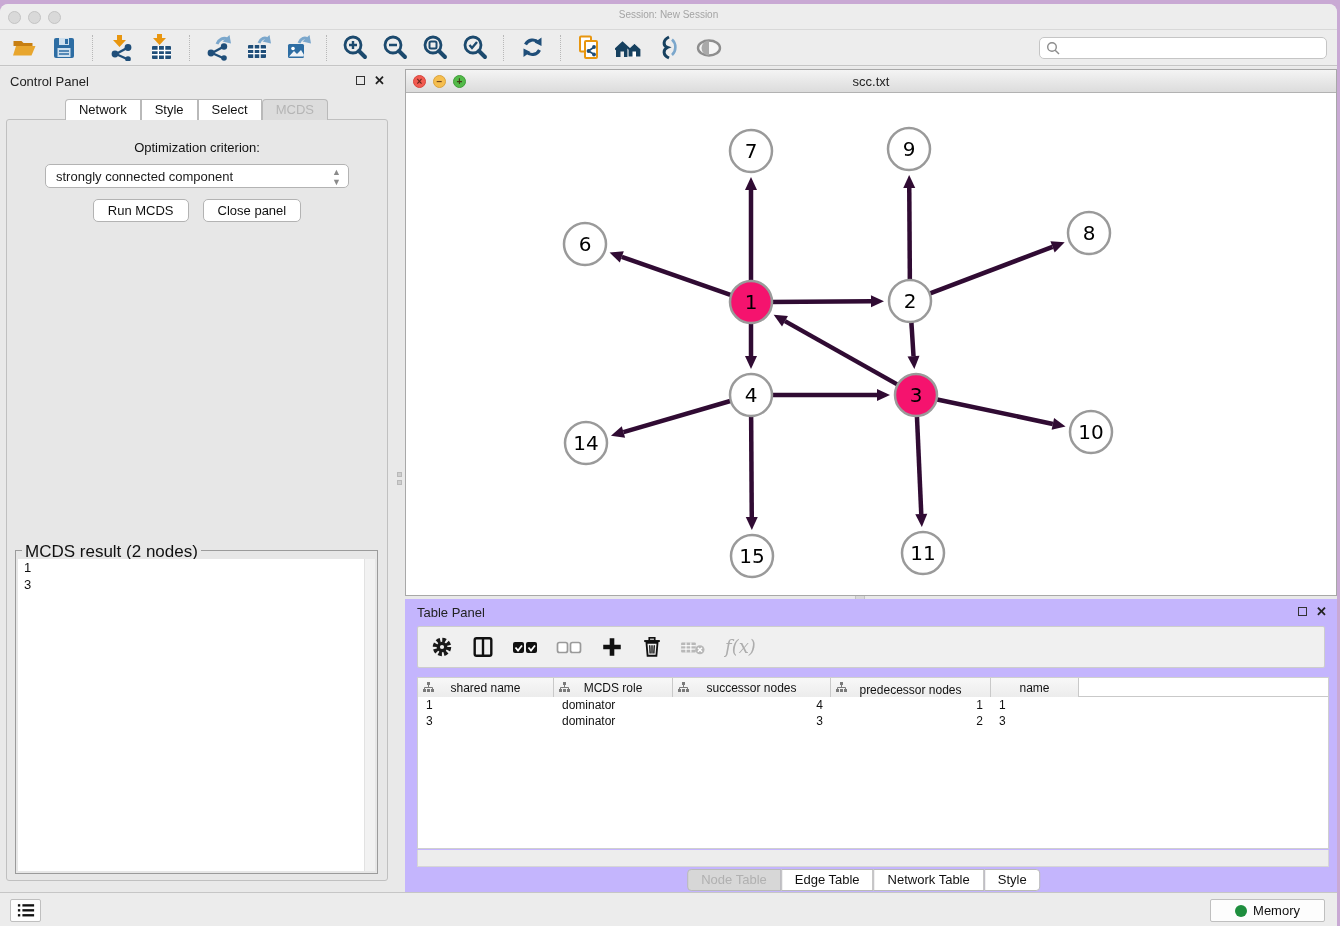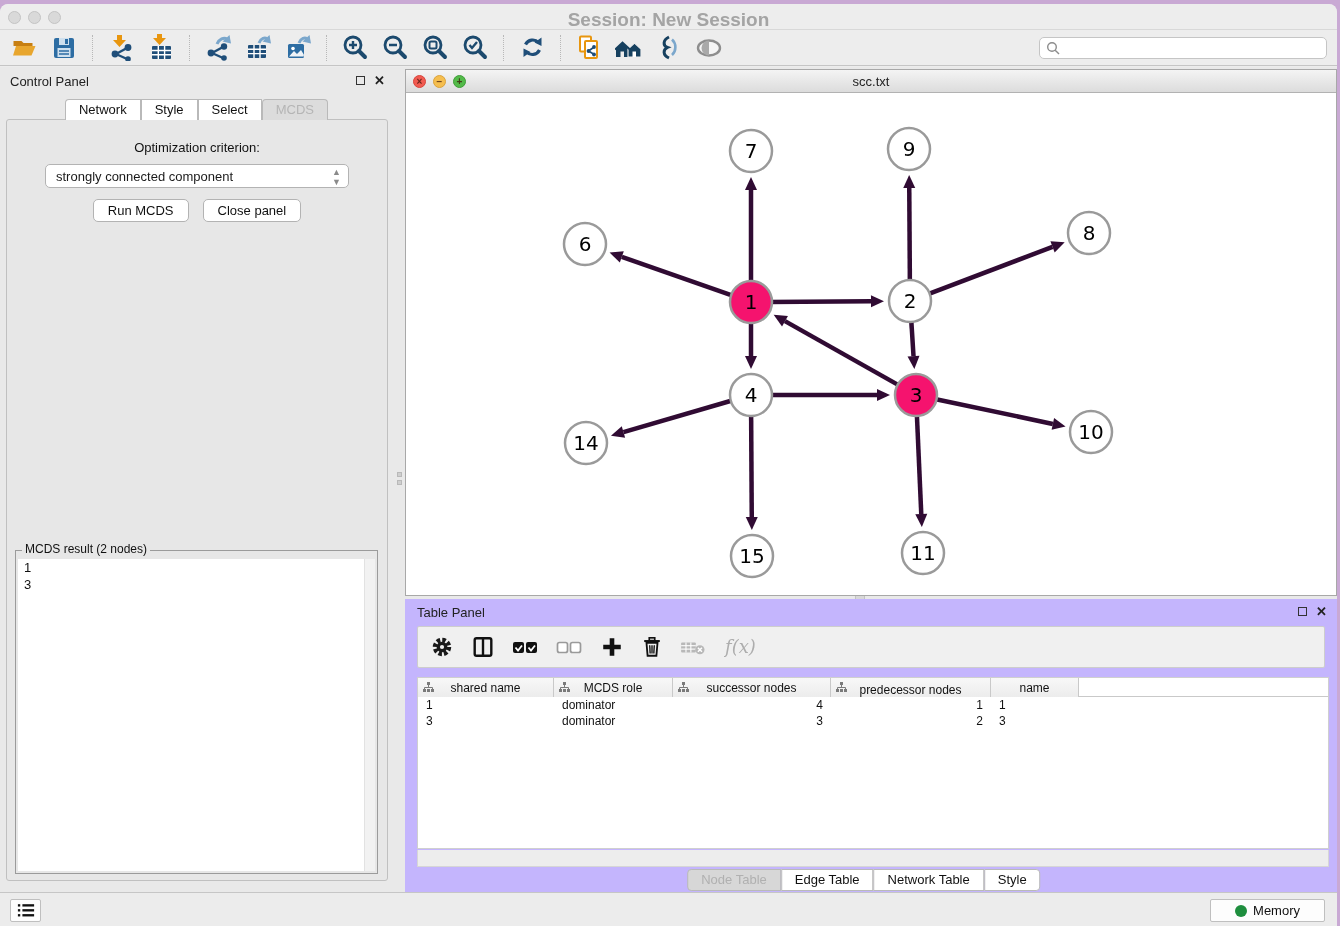--- a/index.html
+++ b/index.html
@@ -5,21 +5,21 @@
   * { margin:0; padding:0; box-sizing:border-box; }
   html,body { width:1340px; height:926px; overflow:hidden; }
   body { background:#C9A9D4; font-family:"Liberation Sans", sans-serif; font-size:13px; color:#1a1a1a; }
 
   .app { position:absolute; left:0; top:4px; right:3px; bottom:0; background:#ECECEC; border-radius:8px 8px 0 0; overflow:hidden; }
 
   
   .titlebar { position:relative; height:26px; border-bottom:1px solid #D8D8D8; background:#EDEDED; border-radius:8px 8px 0 0; }
   .tl-group { position:absolute; left:8px; top:7px; display:flex; gap:7px; }
   .tl { width:13px; height:13px; border-radius:50%; background:#D9D9D9; border:1px solid #C3C3C3; }
-  .win-title { position:absolute; left:0; right:0; top:5px; text-align:center; color:#A4A4A4; font-size:19px;font-weight:bold; }
+  .win-title { position:absolute; left:0; right:0; top:5px; text-align:center; color:#A4A4A4; font-size:10px; }
 
   
   .toolbar { position:relative; height:36px; background:#EDEDED; border-bottom:1px solid #C5C5C5; display:flex; align-items:center; padding-left:8px; gap:8px; }
   .tbtn { width:32px; height:30px; display:flex; align-items:center; justify-content:center; background:transparent; border:none; }
   .tsep { width:1px; height:26px; border-left:1px dotted #B8B8B8; margin:0 4px; }
   .search-wrap { position:absolute; right:10px; top:7px; width:288px; height:22px; background:#fff; border:1px solid #C5C5C5; border-radius:5px; display:flex; align-items:center; padding:0 6px; }
   .search-wrap svg { flex:0 0 auto; }
   .search-wrap input { border:none; outline:none; flex:1; margin-left:4px; font-size:12px; background:transparent; }
 
   
@@ -36,21 +36,21 @@
   .tab:first-child { border-radius:4px 0 0 0; }
   .tab:last-child { border-radius:0 4px 0 0; }
   .cp-tabs .tab.selected { background:#DCDCDC; color:#B5B5B5; border-radius:4px 4px 0 0; }
   .cp-body { position:absolute; left:6px; right:5px; top:50px; bottom:0; border:1px solid #C0C0C0; border-radius:3px; background:#E7E7E7; }
   .opt-label { text-align:center; margin-top:20px; font-size:13px; color:#111; }
   .dropdown { position:relative; margin:9px 38px 0 38px; height:24px; background:#fff; border:1px solid #B3B3B3; border-radius:5px; display:flex; align-items:center; padding:0 10px; font-size:13px; }
   .dropdown .chev { position:absolute; right:7px; top:2px; color:#8A8A8A; font-size:9px; line-height:10px; text-align:center; }
   .btn-row { display:flex; justify-content:center; gap:14px; margin-top:11px; }
   .pbtn { background:#fff; border:1px solid #B3B3B3; border-radius:5px; padding:3px 14px; font-size:13px; color:#111; }
   .result-box { position:absolute; left:8px; right:9px; top:430px; bottom:6px; border:1px solid #9B9B9B; }
-  .result-legend { position:absolute; top:-9px; left:6px; background:#E7E7E7; padding:0 3px; font-size:12px; color:#111; }
+  .result-legend { position:absolute; top:-9px; left:6px; background:#E7E7E7; padding:0 3px; font-size:17px; color:#111; }
   .result-inner { position:absolute; left:2px; right:2px; top:8px; bottom:2px; background:#fff; overflow:hidden; }
   .result-line { padding:0 6px; font-size:13px; line-height:17px; color:#111; }
   .result-scroll { position:absolute; right:2px; top:8px; width:11px; bottom:2px; background:#F2F2F2; border-left:1px solid #E2E2E2; }
 
   
   .v-splitter-handle { position:absolute; left:395px; top:402px; width:8px; height:18px; display:flex; flex-direction:column; gap:3px; align-items:center; justify-content:center; }
   .v-splitter-handle i { width:5px; height:5px; background:#CFCFCF; border:1px solid #B9B9B9; display:block; }
   .h-splitter-handle { position:absolute; left:855px; top:527px; width:10px; height:6px; background:#D8D8D8; border:1px solid #C2C2C2; }
 
   

